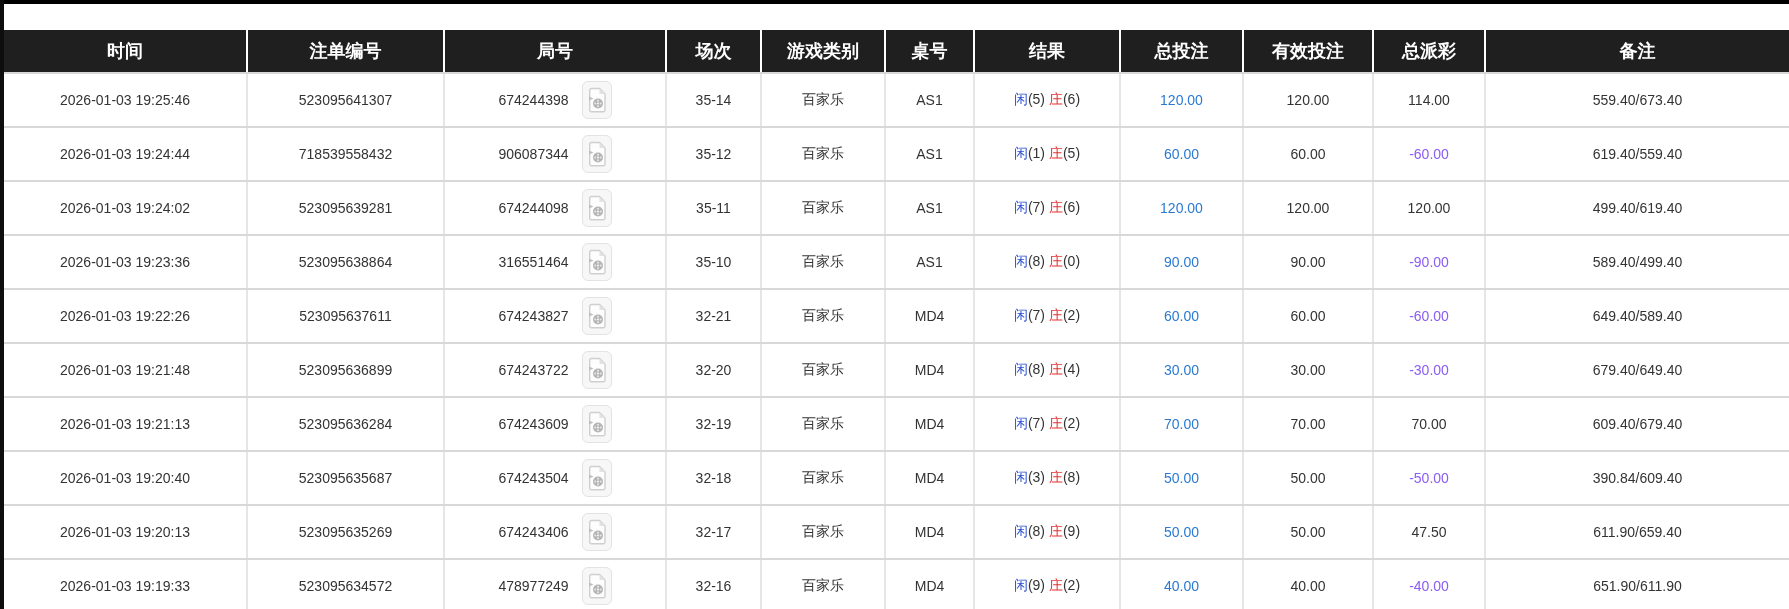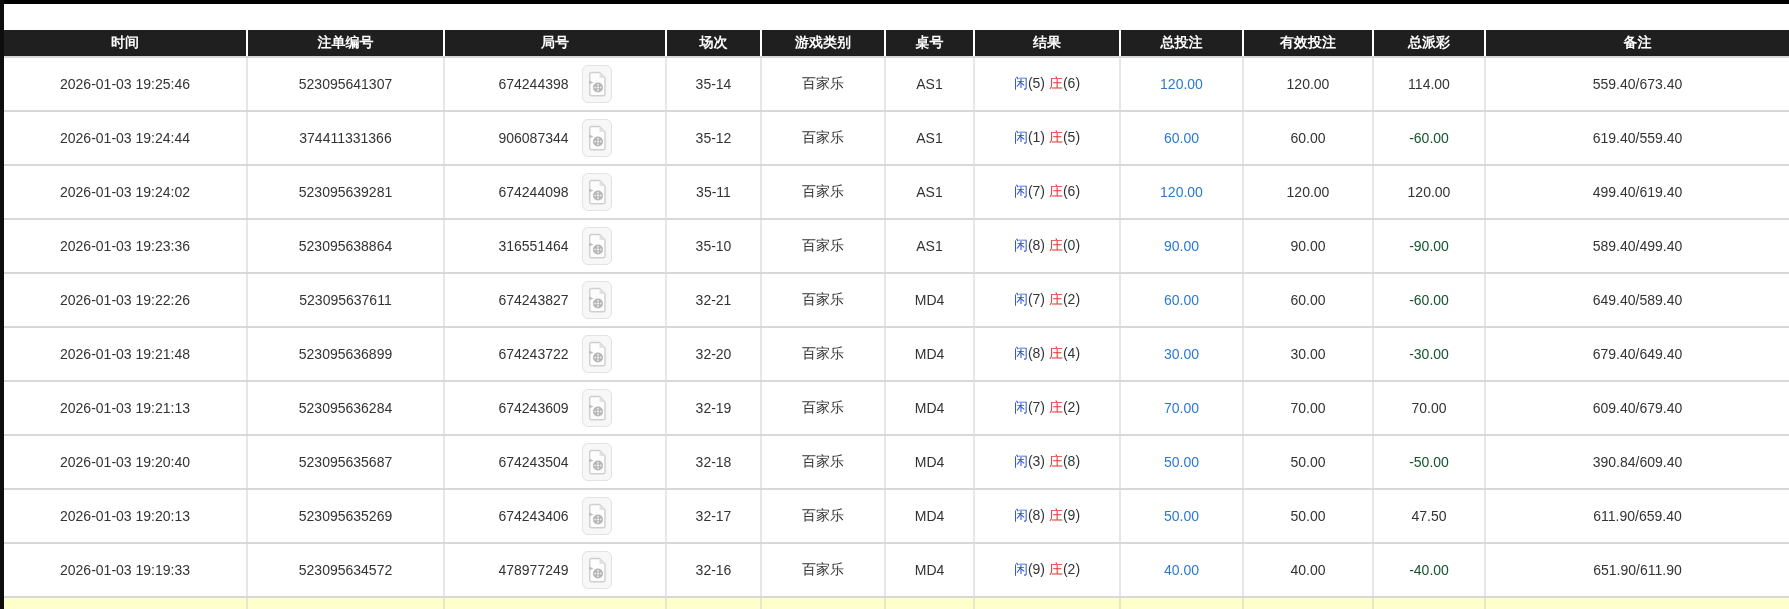--- a/index.html
+++ b/index.html
@@ -15,24 +15,24 @@
 
   table.bet-table{
     position:absolute;top:30px;left:4px;
     width:1785px;
     border-collapse:collapse;
     table-layout:fixed;
   }
   table.bet-table th{
     background:#1f1f1f;
     color:#ffffff;
-    font-size:14px;
+    font-size:18px;
     font-weight:bold;
     height:26px;
-    padding:0;
+    padding:8px;
     text-align:center;
     border-right:2px solid #ffffff;
     border-bottom:2px solid #d8d8d8;
   }
   table.bet-table th:last-child{border-right:none;text-align:center;}
   table.bet-table td{
     background:#ffffff;
     color:#333333;
     font-size:14px;
     height:52px;
@@ -53,21 +53,21 @@
     background:#f7f7f7;
     border:1px solid #e3e3e3;
     border-radius:6px;
     cursor:pointer;
     padding:0;
   }
   .player{color:#2b50d0;}
   .banker{color:#e03434;}
   .score{color:#333333;}
   .amount-link{color:#2a7ad2;cursor:pointer;}
-  .neg{color:#14532d;}
+  .neg{color:#8b5cf6;}
 
   tr.summary-strip td{
     height:11px;
     background:#ffffcc;
     border-right:2px solid #e8e8c2;
     border-bottom:none;
   }
 </style>
 </head>
 <body>
@@ -131,21 +131,21 @@
           <td><span>百家乐</span></td>
           <td><span>AS1</span></td>
           <td><span class="player">闲</span><span class="score">(5)</span><span class="banker"> 庄</span><span class="score">(6)</span></td>
           <td><span class="amount-link">120.00</span></td>
           <td><span>120.00</span></td>
           <td><span>114.00</span></td>
           <td><span>559.40/673.40</span></td>
         </tr>
         <tr>
           <td><span>2026-01-03 19:24:44</span></td>
-          <td><span>374411331366</span></td>
+          <td><span>718539558432</span></td>
           <td><span class="round-cell-inner">
               <span>906087344</span>
   <button class="video-btn">
     <span style="display:inline-flex;">
       <svg width="20" height="26" viewBox="0 0 20 26" aria-hidden="true">
         <path d="M4.5 1.5 h8 l5.5 5.5 v16 a1.8 1.8 0 0 1 -1.8 1.8 h-11.7 a1.8 1.8 0 0 1 -1.8 -1.8 v-19.7 a1.8 1.8 0 0 1 1.8 -1.8 z" fill="#fdfdfd" stroke="#cfcfcf" stroke-width="1.4"></path>
         <path d="M12.5 1.5 l5.5 5.5 h-5.5 z" fill="#e2e2e2"></path>
         <path d="M2 9.5 l4.5 2 -4.5 2 z" fill="#bdbdbd"></path>
         <circle cx="11" cy="16.5" r="5" fill="#b5b5b5"></circle>
         <circle cx="11" cy="16.5" r="1.1" fill="#f5f5f5"></circle>

